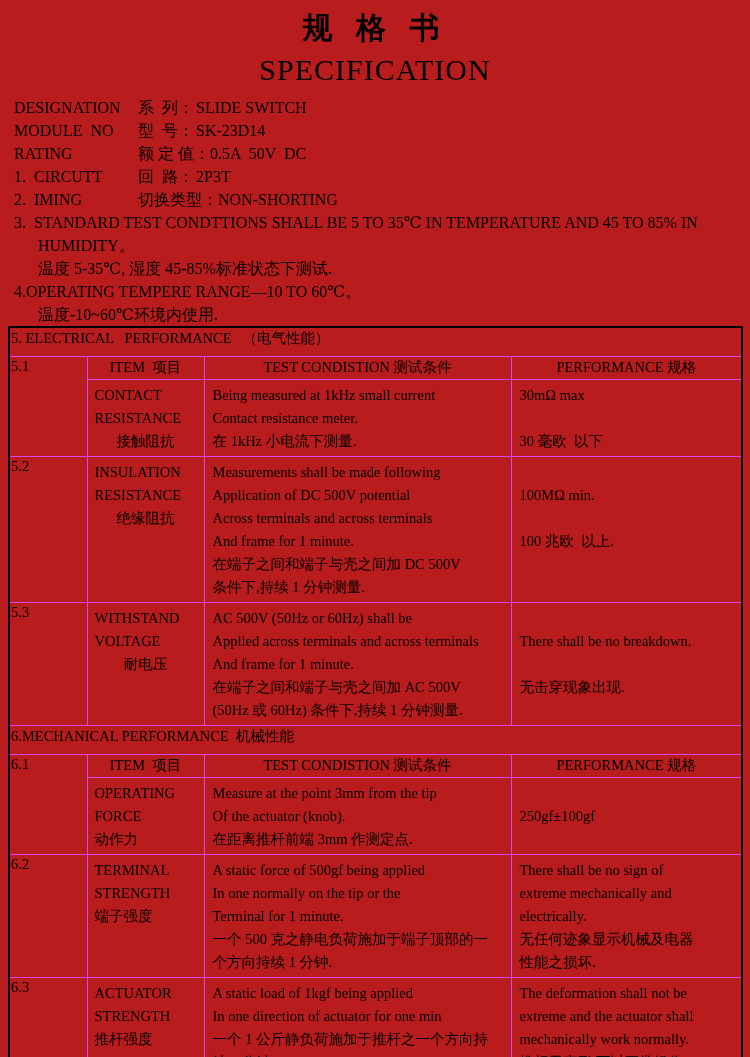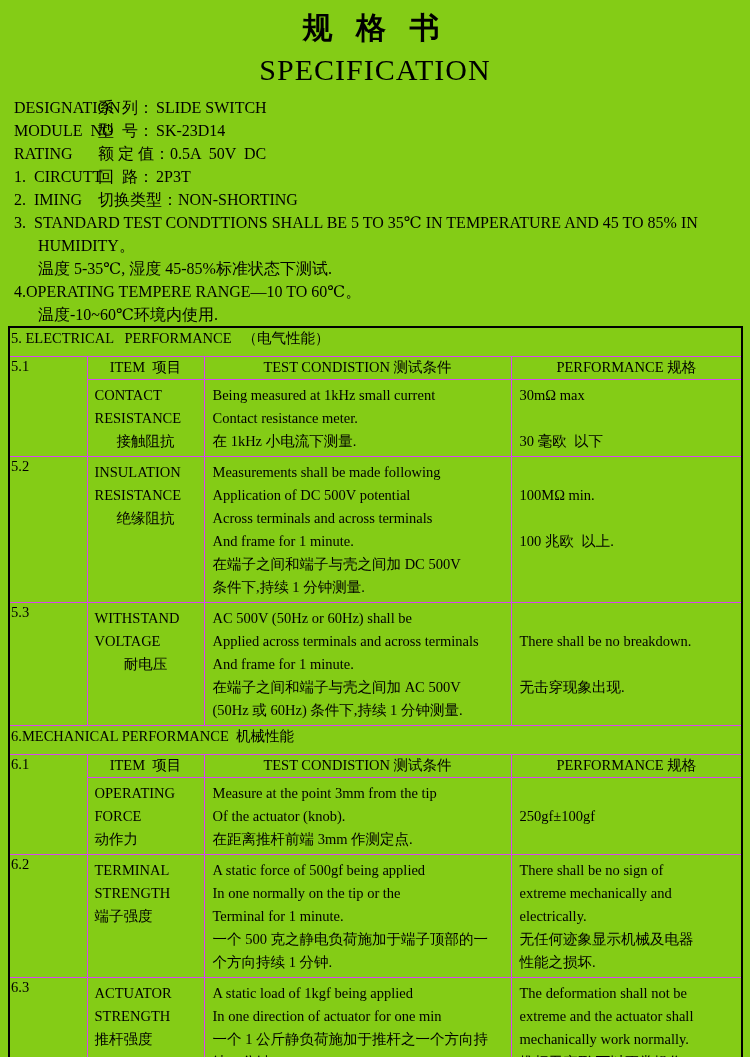--- a/index.html
+++ b/index.html
@@ -1,33 +1,33 @@
 <!DOCTYPE html>
 <html><head>
 <meta charset="utf-8">
 <style>
   html,body{margin:0;padding:0;background:#ffffff;}
   .page{
-    width:750px;height:1057px;background:#84cc16;color:#000;
+    width:750px;height:1057px;background:#b91c1c;color:#000;
     font-family:"Liberation Serif","DejaVu Serif",serif;
     position:relative;overflow:hidden;
   }
   .title-cn{
     text-align:center;font-size:30px;font-weight:bold;
     letter-spacing:8px;padding-top:8px;height:40px;line-height:40px;
     white-space:pre;
   }
   .title-en{
     text-align:center;font-size:30px;letter-spacing:1px;
     height:40px;line-height:40px;margin-top:2px;white-space:pre;
   }
   .info{margin:6px 0 0 14px;font-size:16px;}
   .iline{display:flex;height:23px;line-height:23px;white-space:pre;}
   .f-en{width:84px;flex:none;}
-  .f-cn{min-width:58px;flex:none;}
+  .f-cn{min-width:58px;flex:none;margin-left:40px;}
   .f-val{flex:none;}
   .note{height:23px;line-height:23px;white-space:pre;}
   .note.ind{padding-left:24px;}
 
   table.spec{
     border-collapse:collapse;margin-left:8px;width:733px;
     table-layout:fixed;border:2px solid #000;
   }
   table.spec td{
     border:1px solid #d946ef;vertical-align:top;padding:1px;

